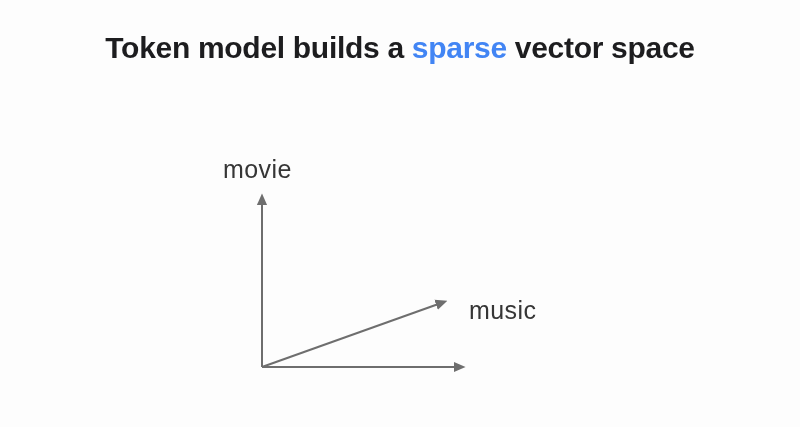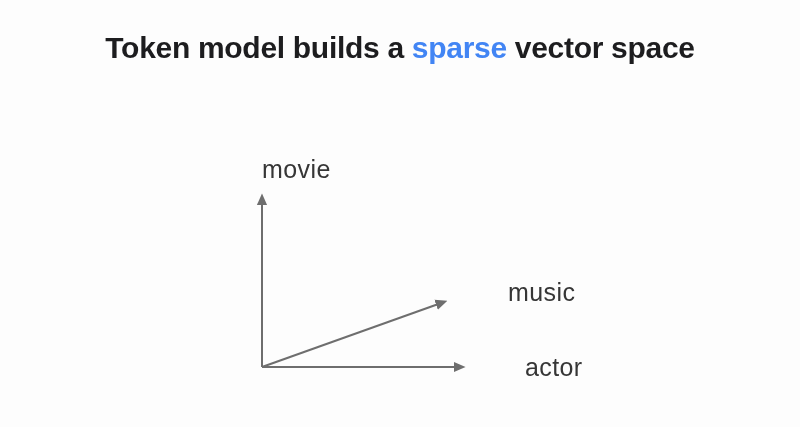--- a/index.html
+++ b/index.html
@@ -43,24 +43,23 @@
     width: 800px;
     height: 427px;
   }
   .axis-label {
     position: absolute;
     font-size: 25px;
     font-weight: 400;
     letter-spacing: 0.4px;
     color: var(--label-text);
     white-space: nowrap;
-    margin-left: 39px;
   }
   .label-movie { left: 223px; top: 155px; }
-  .label-music { left: 469px; top: 278px; }
+  .label-music { left: 469px; top: 296px; }
   .label-actor { left: 486px; top: 353px; }
 </style>
 </head>
 <body>
 
 <div class="canvas">
 
   <h1 class="title">
     <span class="line"><span>Token model builds a </span><span class="hl">sparse</span><span> vector space</span></span>
   </h1>
@@ -71,15 +70,14 @@
         <path d="M 0 0.6 L 10 5 L 0 9.4 z" fill="var(--arrow)"></path>
       </marker>
     </defs>
     <line x1="262" y1="367" x2="262" y2="197" stroke="var(--arrow)" stroke-width="2" marker-end="url(#arrowhead)"></line>
     <line x1="262" y1="367" x2="462" y2="367" stroke="var(--arrow)" stroke-width="2" marker-end="url(#arrowhead)"></line>
     <line x1="262" y1="367" x2="444" y2="302" stroke="var(--arrow)" stroke-width="2" marker-end="url(#arrowhead)"></line>
   </svg>
 
   <div class="axis-label label-movie">movie</div>
   <div class="axis-label label-music">music</div>
-  <div class="axis-label label-actor">actor</div>
 
 </div>
 
 </body></html>

